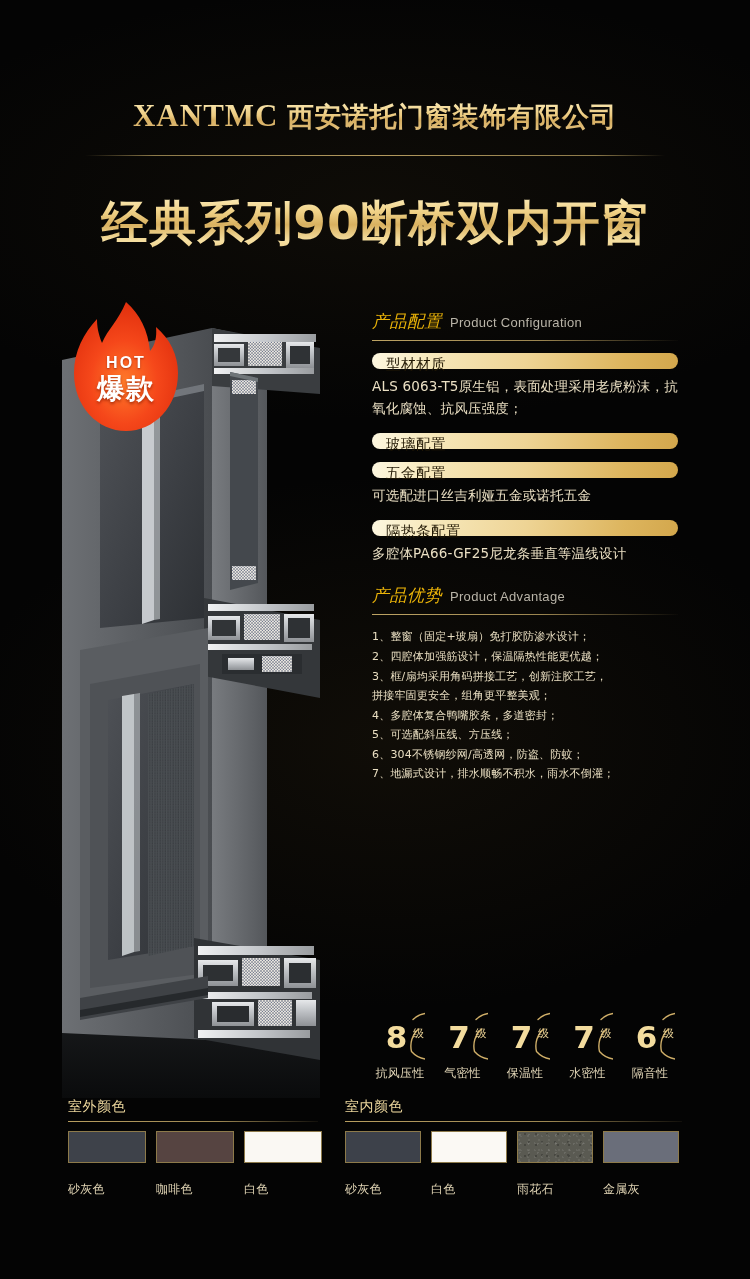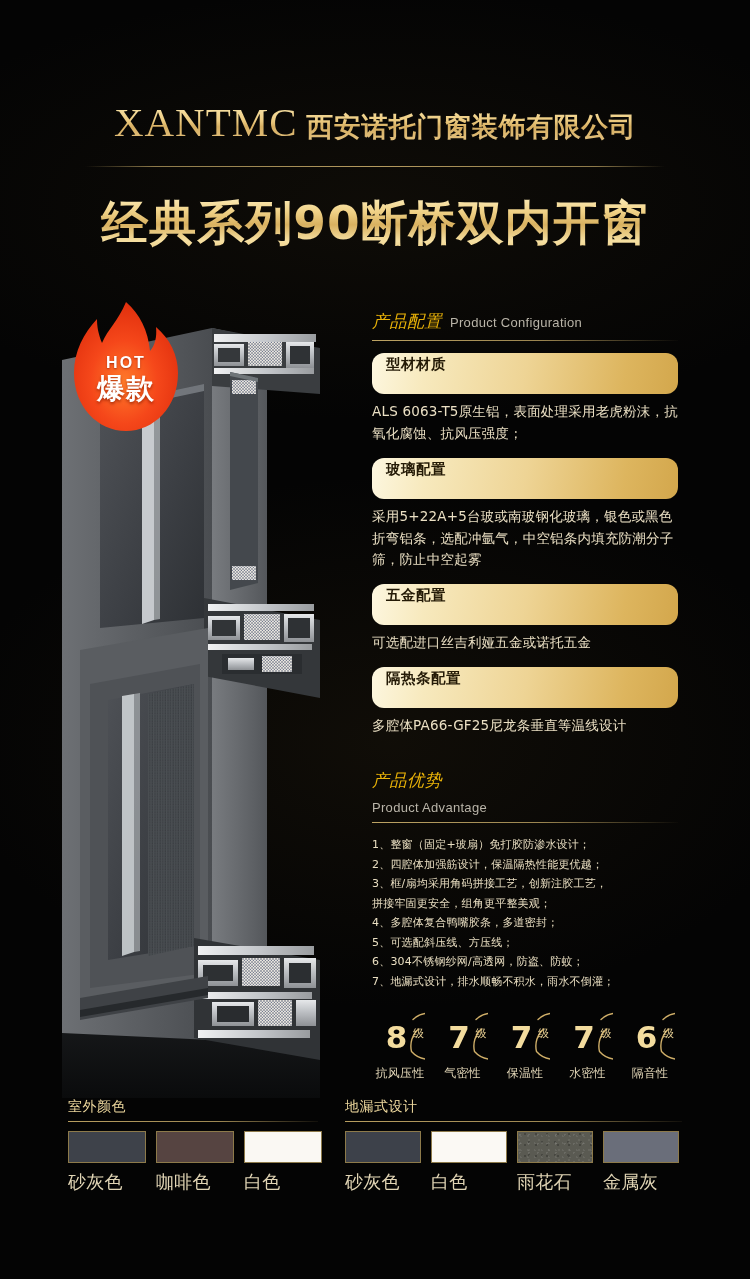--- a/index.html
+++ b/index.html
@@ -38,22 +38,22 @@
     white-space: nowrap;
     background: linear-gradient(180deg, #fbeab4 0%, #e8c877 45%, #c9a css 55%, #d9b46a 100%);
     background: linear-gradient(180deg, #fdf0c0 0%, #ecca7f 48%, #d6ae61 60%, #e8c98a 100%);
     -webkit-background-clip: text;
     background-clip: text;
     color: transparent;
     font-weight: bold;
   }
   .brand-en {
     font-family: "Liberation Serif", "DejaVu Serif", serif;
-    font-weight: normal;
-    font-size: 41px;
+    font-weight: bold;
+    font-size: 31px;
     letter-spacing: 1px;
   }
   .brand-cn {
     font-family: "DejaVu Sans", "Liberation Sans", sans-serif;
     font-weight: bold;
     font-size: 27px;
     letter-spacing: 0.5px;
     margin-top: 12px;
   }
   .header-rule {
@@ -151,42 +151,42 @@
     height: 1px;
     width: 100%;
     background: linear-gradient(90deg, #c3a濃 0%, #b59a5d 0%, #8a7442 58%, rgba(110,94,54,0.05) 100%);
     background: linear-gradient(90deg, #bda363 0%, #9b8550 55%, rgba(110,94,54,0.04) 100%);
     margin-bottom: 12px;
   }
 
   .cfg-item { margin-bottom: 13px; }
   .cfg-pill {
     display: block;
-    height: 41px;
+    height: 16px;
     line-height: 23px;
     border-radius: 12px;
     padding: 0 0 0 14px;
     font-family: "DejaVu Sans", sans-serif;
-    font-weight: bold;
+    font-weight: normal;
     font-size: 14.5px;
     color: #241a06;
     letter-spacing: 0.5px;
     background: linear-gradient(100deg, #fdf6dd 0%, #f6e7ба 0%, #f7e8bb 18%, #ecd18a 52%, #dcb159 82%, #d2a44a 100%);
     background: linear-gradient(100deg, #fdf7e0 0%, #f7e9bd 18%, #eed495 50%, #ddb55e 82%, #d3a74c 100%);
   }
   .cfg-body {
     margin-top: 7px;
     font-family: "DejaVu Sans", sans-serif;
     font-size: 13.5px;
     line-height: 1.62;
     color: #ebe0c4;
     letter-spacing: 0.2px;
   }
 
-  .adv-head { margin-top: 32px; flex-direction: column; }
+  .adv-head { margin-top: 20px; }
   .adv-list {
     list-style: none;
     margin-top: 3px;
   }
   .adv-list li {
     font-family: "DejaVu Sans", sans-serif;
     font-size: 11px;
     line-height: 1.78;
     color: #eadfc2;
     letter-spacing: 0.2px;
@@ -268,23 +268,23 @@
   .swatch-chip.tex {
     background-image:
       radial-gradient(circle at 18% 28%, rgba(255,255,255,.10) 0 1px, rgba(0,0,0,0) 1px),
       radial-gradient(circle at 62% 18%, rgba(0,0,0,.22) 0 1px, rgba(0,0,0,0) 1px),
       radial-gradient(circle at 40% 62%, rgba(255,255,255,.08) 0 1px, rgba(0,0,0,0) 1px),
       radial-gradient(circle at 82% 74%, rgba(0,0,0,.20) 0 1px, rgba(0,0,0,0) 1px),
       radial-gradient(circle at 8% 82%, rgba(255,255,255,.07) 0 1px, rgba(0,0,0,0) 1px);
     background-size: 9px 9px, 11px 11px, 7px 7px, 13px 13px, 10px 10px;
   }
   .swatch-name {
-    margin-top: 7px;
+    margin-top: 18px;
     font-family: Liberation Serif, serif;
-    font-size: 18px;
+    font-size: 12px;
     color: #e0d4b4;
     letter-spacing: 0.3px;
   }
   .indoor .swatch, .indoor .swatch-chip { width: 76px; }
 </style>
 </head>
 <body>
 
 <div class="poster">
   <div class="bg-glow"></div>
@@ -444,21 +444,20 @@
       <span class="sec-head-en">Product Configuration</span>
     </div>
     <div class="sec-rule"></div>
 
     <div class="cfg-item">
       <span class="cfg-pill">型材材质</span>
       <div class="cfg-body">ALS 6063-T5原生铝，表面处理采用老虎粉沫，抗氧化腐蚀、抗风压强度；</div>
     </div>
     <div class="cfg-item">
       <span class="cfg-pill">玻璃配置</span>
-      <div class="cfg-body">采用5+22A+5台玻或南玻钢化玻璃，银色或黑色折弯铝条，选配冲氩气，中空铝条内填充防潮分子筛，防止中空起雾</div>
     </div>
     <div class="cfg-item">
       <span class="cfg-pill">五金配置</span>
       <div class="cfg-body">可选配进口丝吉利娅五金或诺托五金</div>
     </div>
     <div class="cfg-item">
       <span class="cfg-pill">隔热条配置</span>
       <div class="cfg-body">多腔体PA66-GF25尼龙条垂直等温线设计</div>
     </div>
 
@@ -551,21 +550,21 @@
         <div class="swatch-name">咖啡色</div>
       </div>
       <div class="swatch">
         <div class="swatch-chip" style="background-color: rgb(250, 248, 243);"></div>
         <div class="swatch-name">白色</div>
       </div>
     </div>
   </div>
 
   <div class="swatch-panel indoor">
-    <div class="swatch-title">地漏式设计</div>
+    <div class="swatch-title">室内颜色</div>
     <div class="swatch-rule"></div>
     <div class="swatch-row">
       <div class="swatch">
         <div class="swatch-chip" style="background-color: rgb(61, 65, 74);"></div>
         <div class="swatch-name">砂灰色</div>
       </div>
       <div class="swatch">
         <div class="swatch-chip" style="background-color: rgb(251, 249, 244);"></div>
         <div class="swatch-name">白色</div>
       </div>

